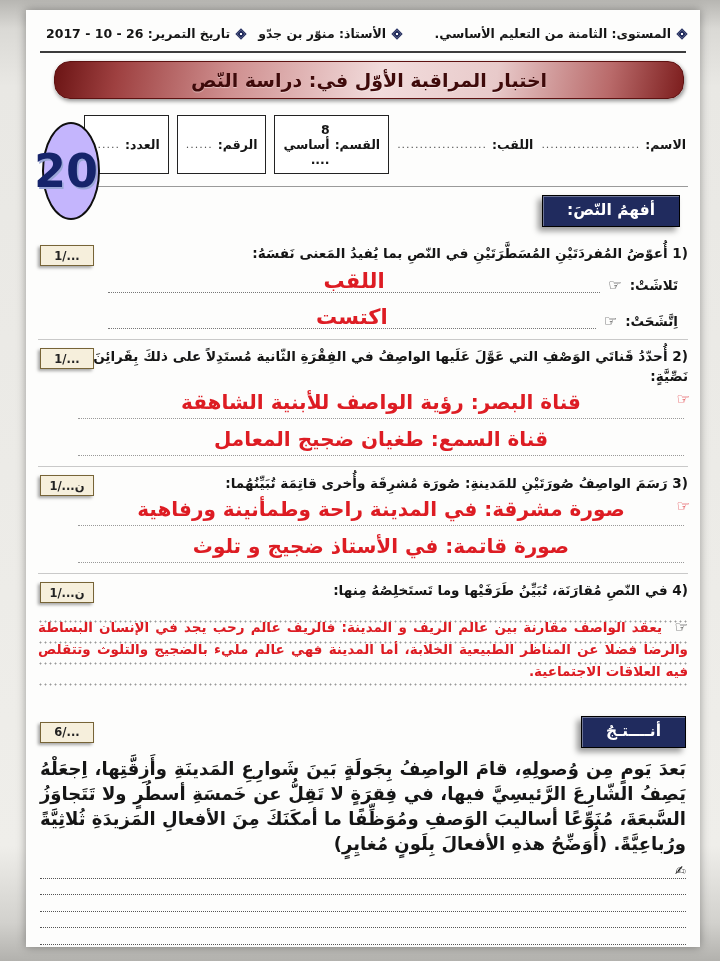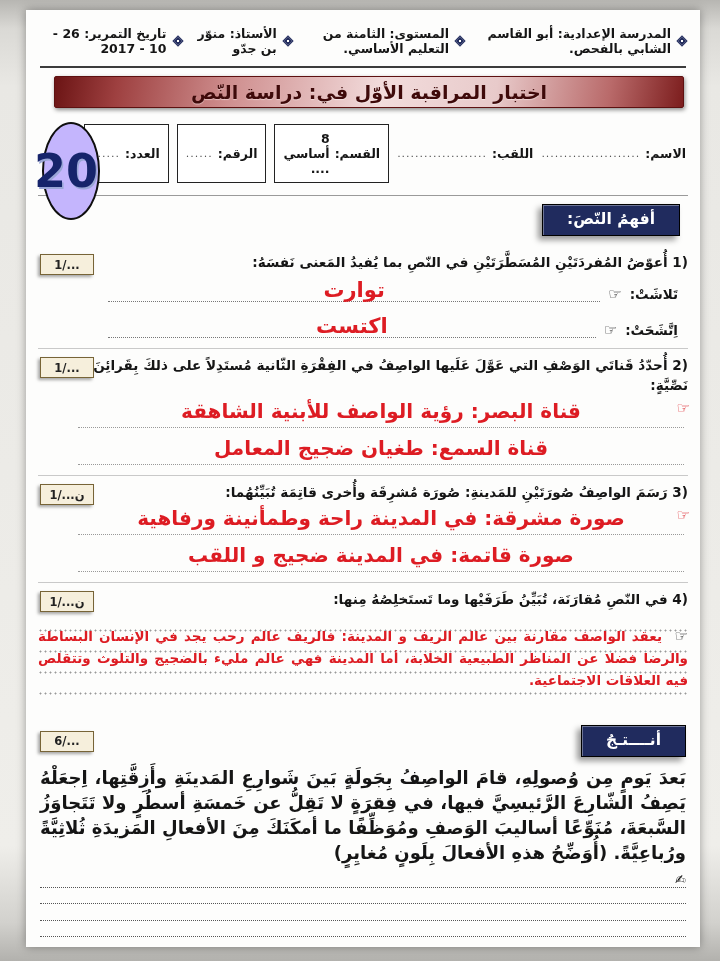--- a/index.html
+++ b/index.html
@@ -16,21 +16,21 @@
   
   .top-header { display: flex; justify-content: space-between; padding: 2px 2px 0; }
   .hcol { display: flex; flex-direction: row; gap: 13px; }
   .hcol.left { padding-left: 6px; }
   .hline { display: flex; align-items: center; gap: 7px; font-size: 12.5px; font-weight: 700; }
   .diamond { width: 8px; height: 8px; flex: none; transform: rotate(45deg);
     background: radial-gradient(#ffffff 0 18%, #232d5e 20%); border: 1px solid #232d5e; }
   .hrule { border-top: 2px solid #3c3c3c; margin: 10px 2px 8px; }
   
   .banner {
-    margin: 2px 4px 0 16px; height: 32px; border-radius: 2px; border: 1px solid #5e1111;
+    margin: 2px 4px 0 16px; height: 38px; border-radius: 16px; border: 1px solid #5e1111;
     background: linear-gradient(100deg,#6b1414 0%,#9e4040 10%,#cf8f8f 28%,#f2dcdc 52%,#e8caca 70%,#b96a6a 88%,#7c1d1d 100%);
     display: flex; align-items: center; justify-content: center;
     box-shadow: 1px 2px 4px rgba(0,0,0,.45);
   }
   .banner-title { font-size: 19px; font-weight: 700; color: #3f0a0a; text-shadow: 0 1px 1px rgba(255,255,255,.45); }
   
   .score-oval {
     position: absolute; left: 16px; top: 112px; width: 58px; height: 98px;
     border: 2.5px solid #0f0f0f; border-radius: 50%; background: #c4b5fd; z-index: 6;
     display: flex; align-items: center; 
@@ -91,24 +91,20 @@
 </style>
 </head>
 <body>
 
 <div class="page">
 
   <header class="top-header">
     <div class="hcol right">
       <div class="hline">
         <span class="diamond"></span>
-        <span>المدرسة الإعدادية: أبو القاسم الشابي بالفحص.</span>
-      </div>
-      <div class="hline">
-        <span class="diamond"></span>
         <span>المستوى: الثامنة من التعليم الأساسي.</span>
       </div>
     </div>
     <div class="hcol left">
       <div class="hline">
         <span class="diamond"></span>
         <span>الأستاذ: منوّر بن جدّو</span>
       </div>
       <div class="hline">
         <span class="diamond"></span>
@@ -162,21 +158,21 @@
         <span>1/...</span>
       </div>
       <p class="qtext">
         <span class="qnum">1)</span>
         <span>أُعوّضُ المُفردَتَيْنِ المُسَطَّرَتَيْنِ في النّصِ بما يُفيدُ المَعنى نَفسَهُ:</span>
       </p>
       <div class="ans-row">
         <span>تَلاشَتْ:</span>
         <span class="hand-icon">☞</span>
         <span class="dotfill">
-          <span class="red-ans big">توارت</span>
+          <span class="red-ans big">اللقب</span>
         </span>
       </div>
       <div class="ans-row">
         <span>اِتَّشَحَتْ:</span>
         <span class="hand-icon">☞</span>
         <span class="dotfill">
           <span class="red-ans big">اكتست</span>
         </span>
       </div>
     </div>
@@ -204,21 +200,21 @@
       </div>
       <p class="qtext">
         <span class="qnum">3)</span>
         <span>رَسَمَ الواصِفُ صُورَتَيْنِ للمَدينةِ: صُورَة مُشرِقَة وأُخرى قاتِمَة تُبَيِّنُهُما:</span>
       </p>
       <div class="red-line">
         <span class="hand-icon pointer-right">☞</span>
         <span class="red-ans med">صورة مشرقة: في المدينة راحة وطمأنينة ورفاهية</span>
       </div>
       <div class="red-line">
-        <span class="red-ans med">صورة قاتمة: في المدينة ضجيج و اللقب</span>
+        <span class="red-ans med">صورة قاتمة: في الأستاذ ضجيج و تلوث</span>
       </div>
     </div>
 
     <div class="qblock bordered">
       <div class="score-box">
         <span>1/...ن</span>
       </div>
       <p class="qtext">
         <span class="qnum">4)</span>
         <span>في النّصِ مُقارَنَة، تُبَيِّنُ طَرَفَيْها وما تَستَخلِصُهُ مِنها:</span>

